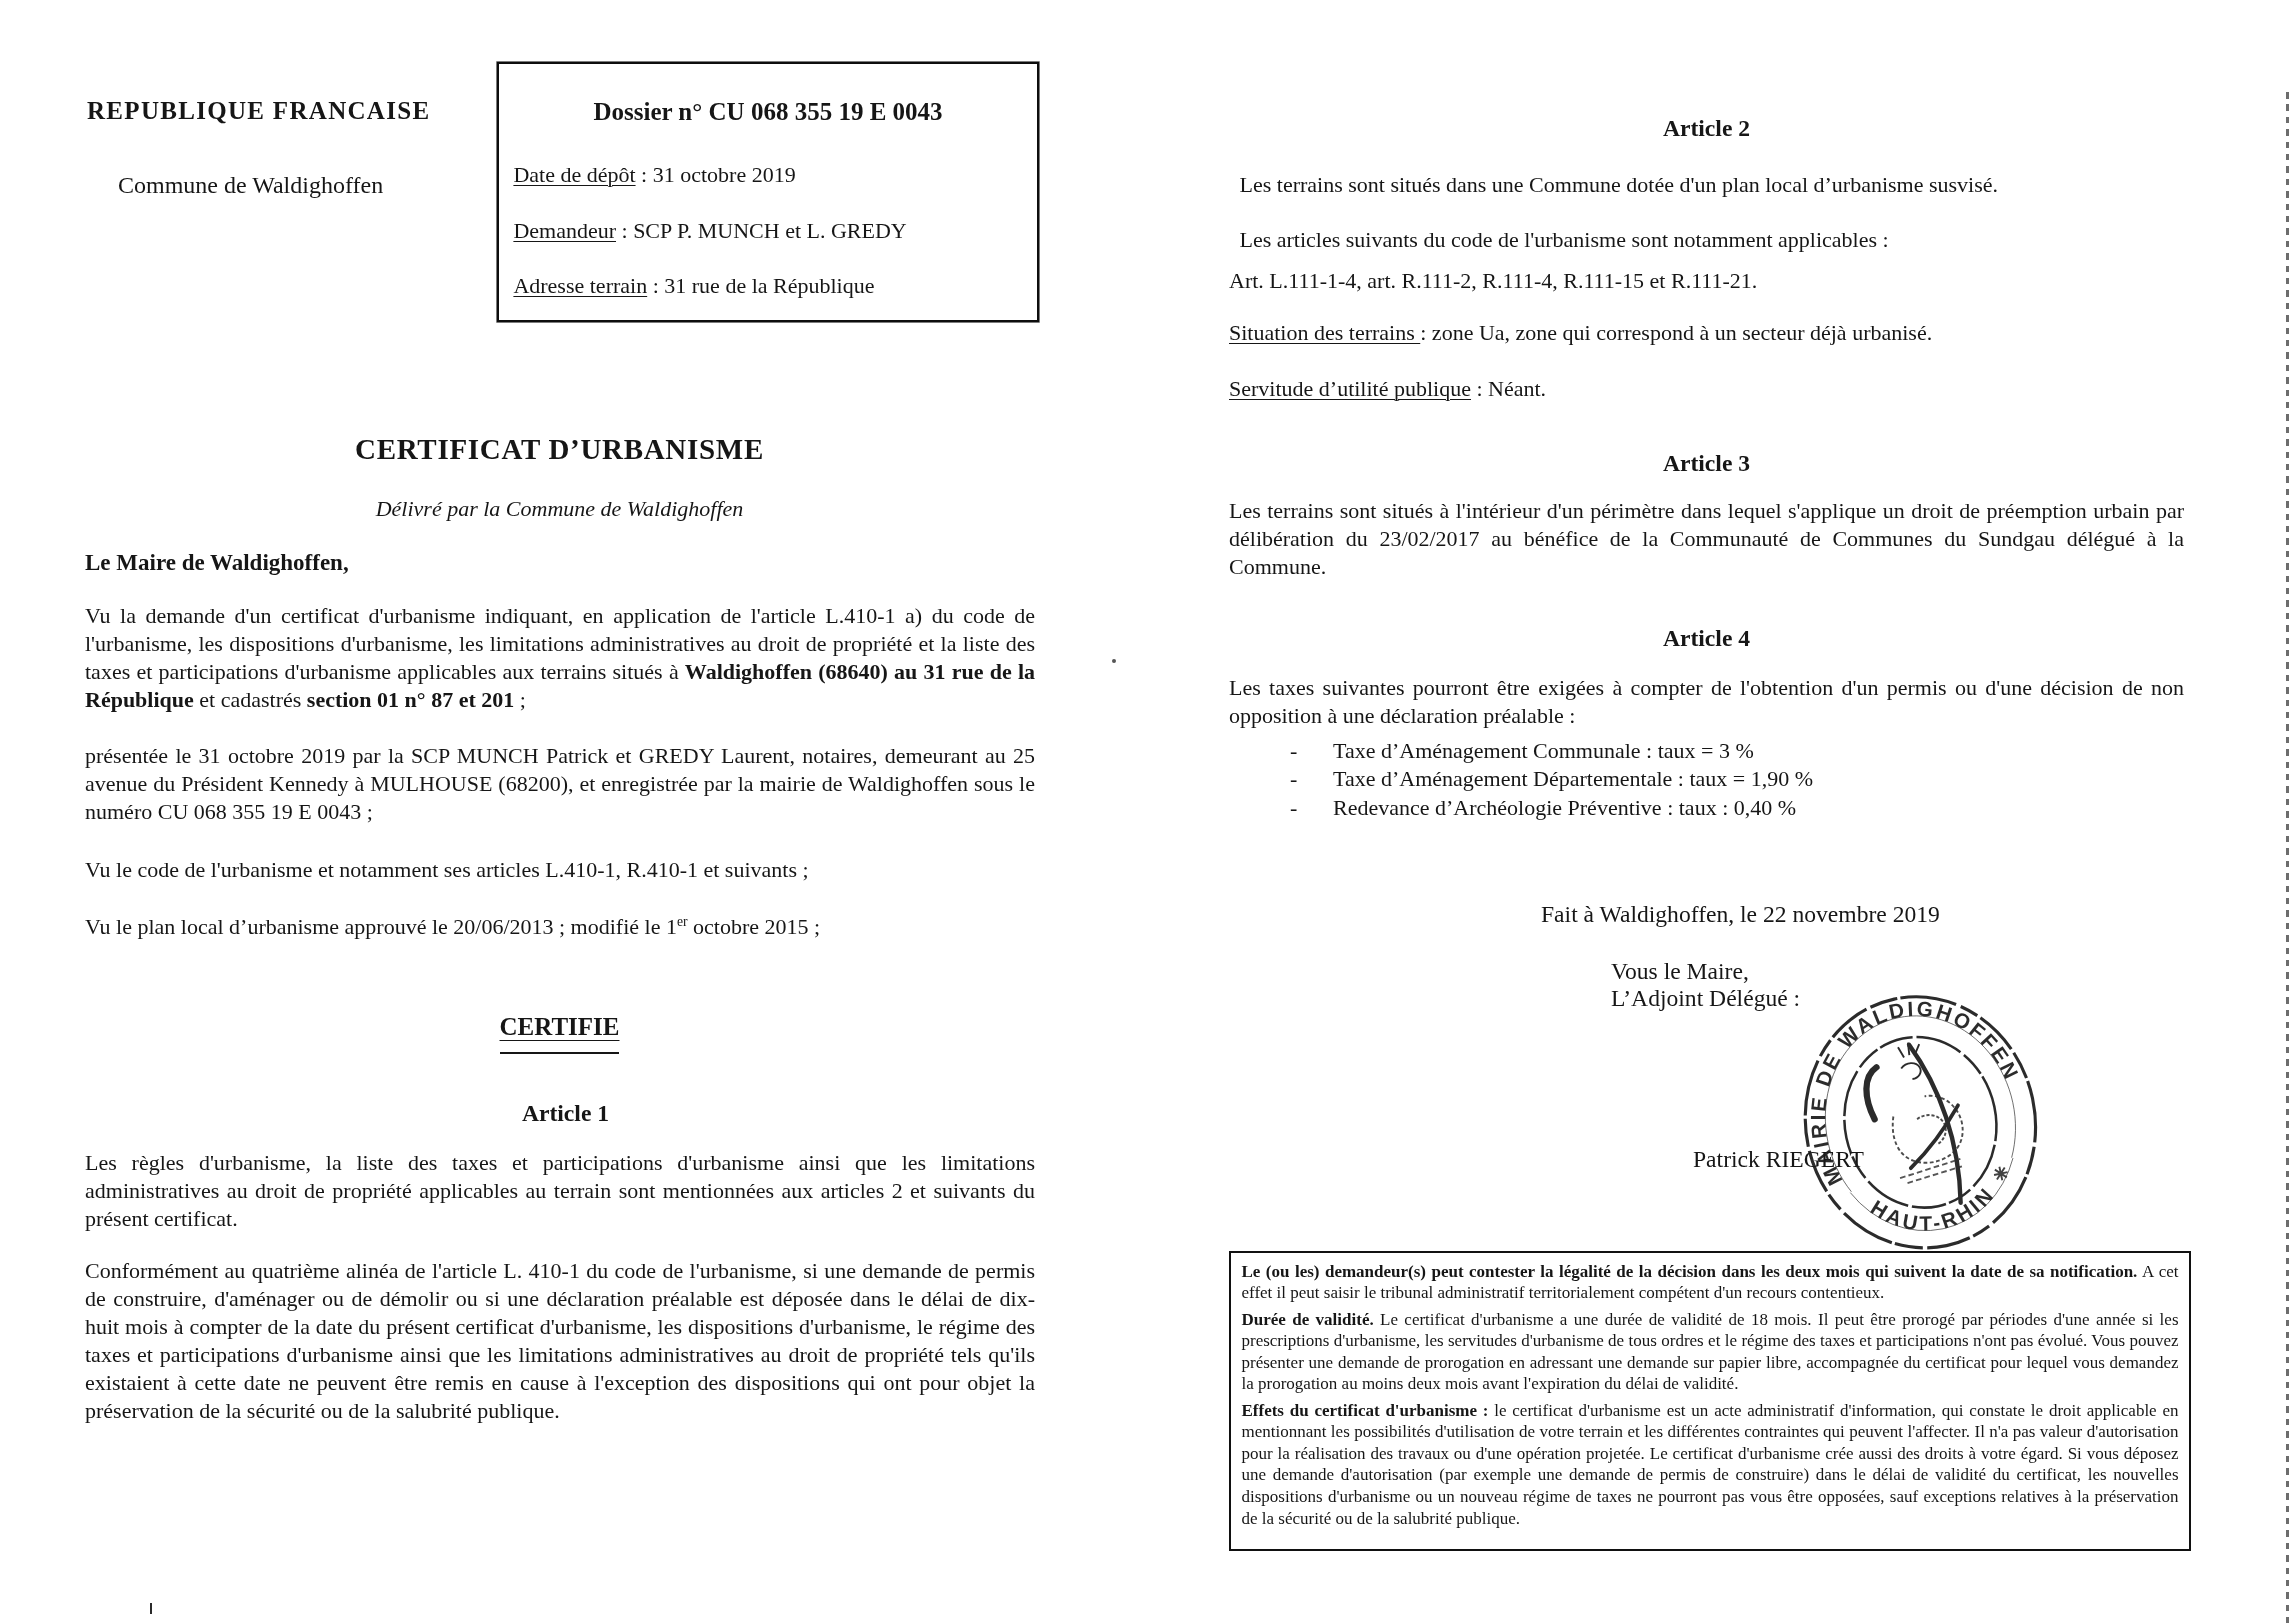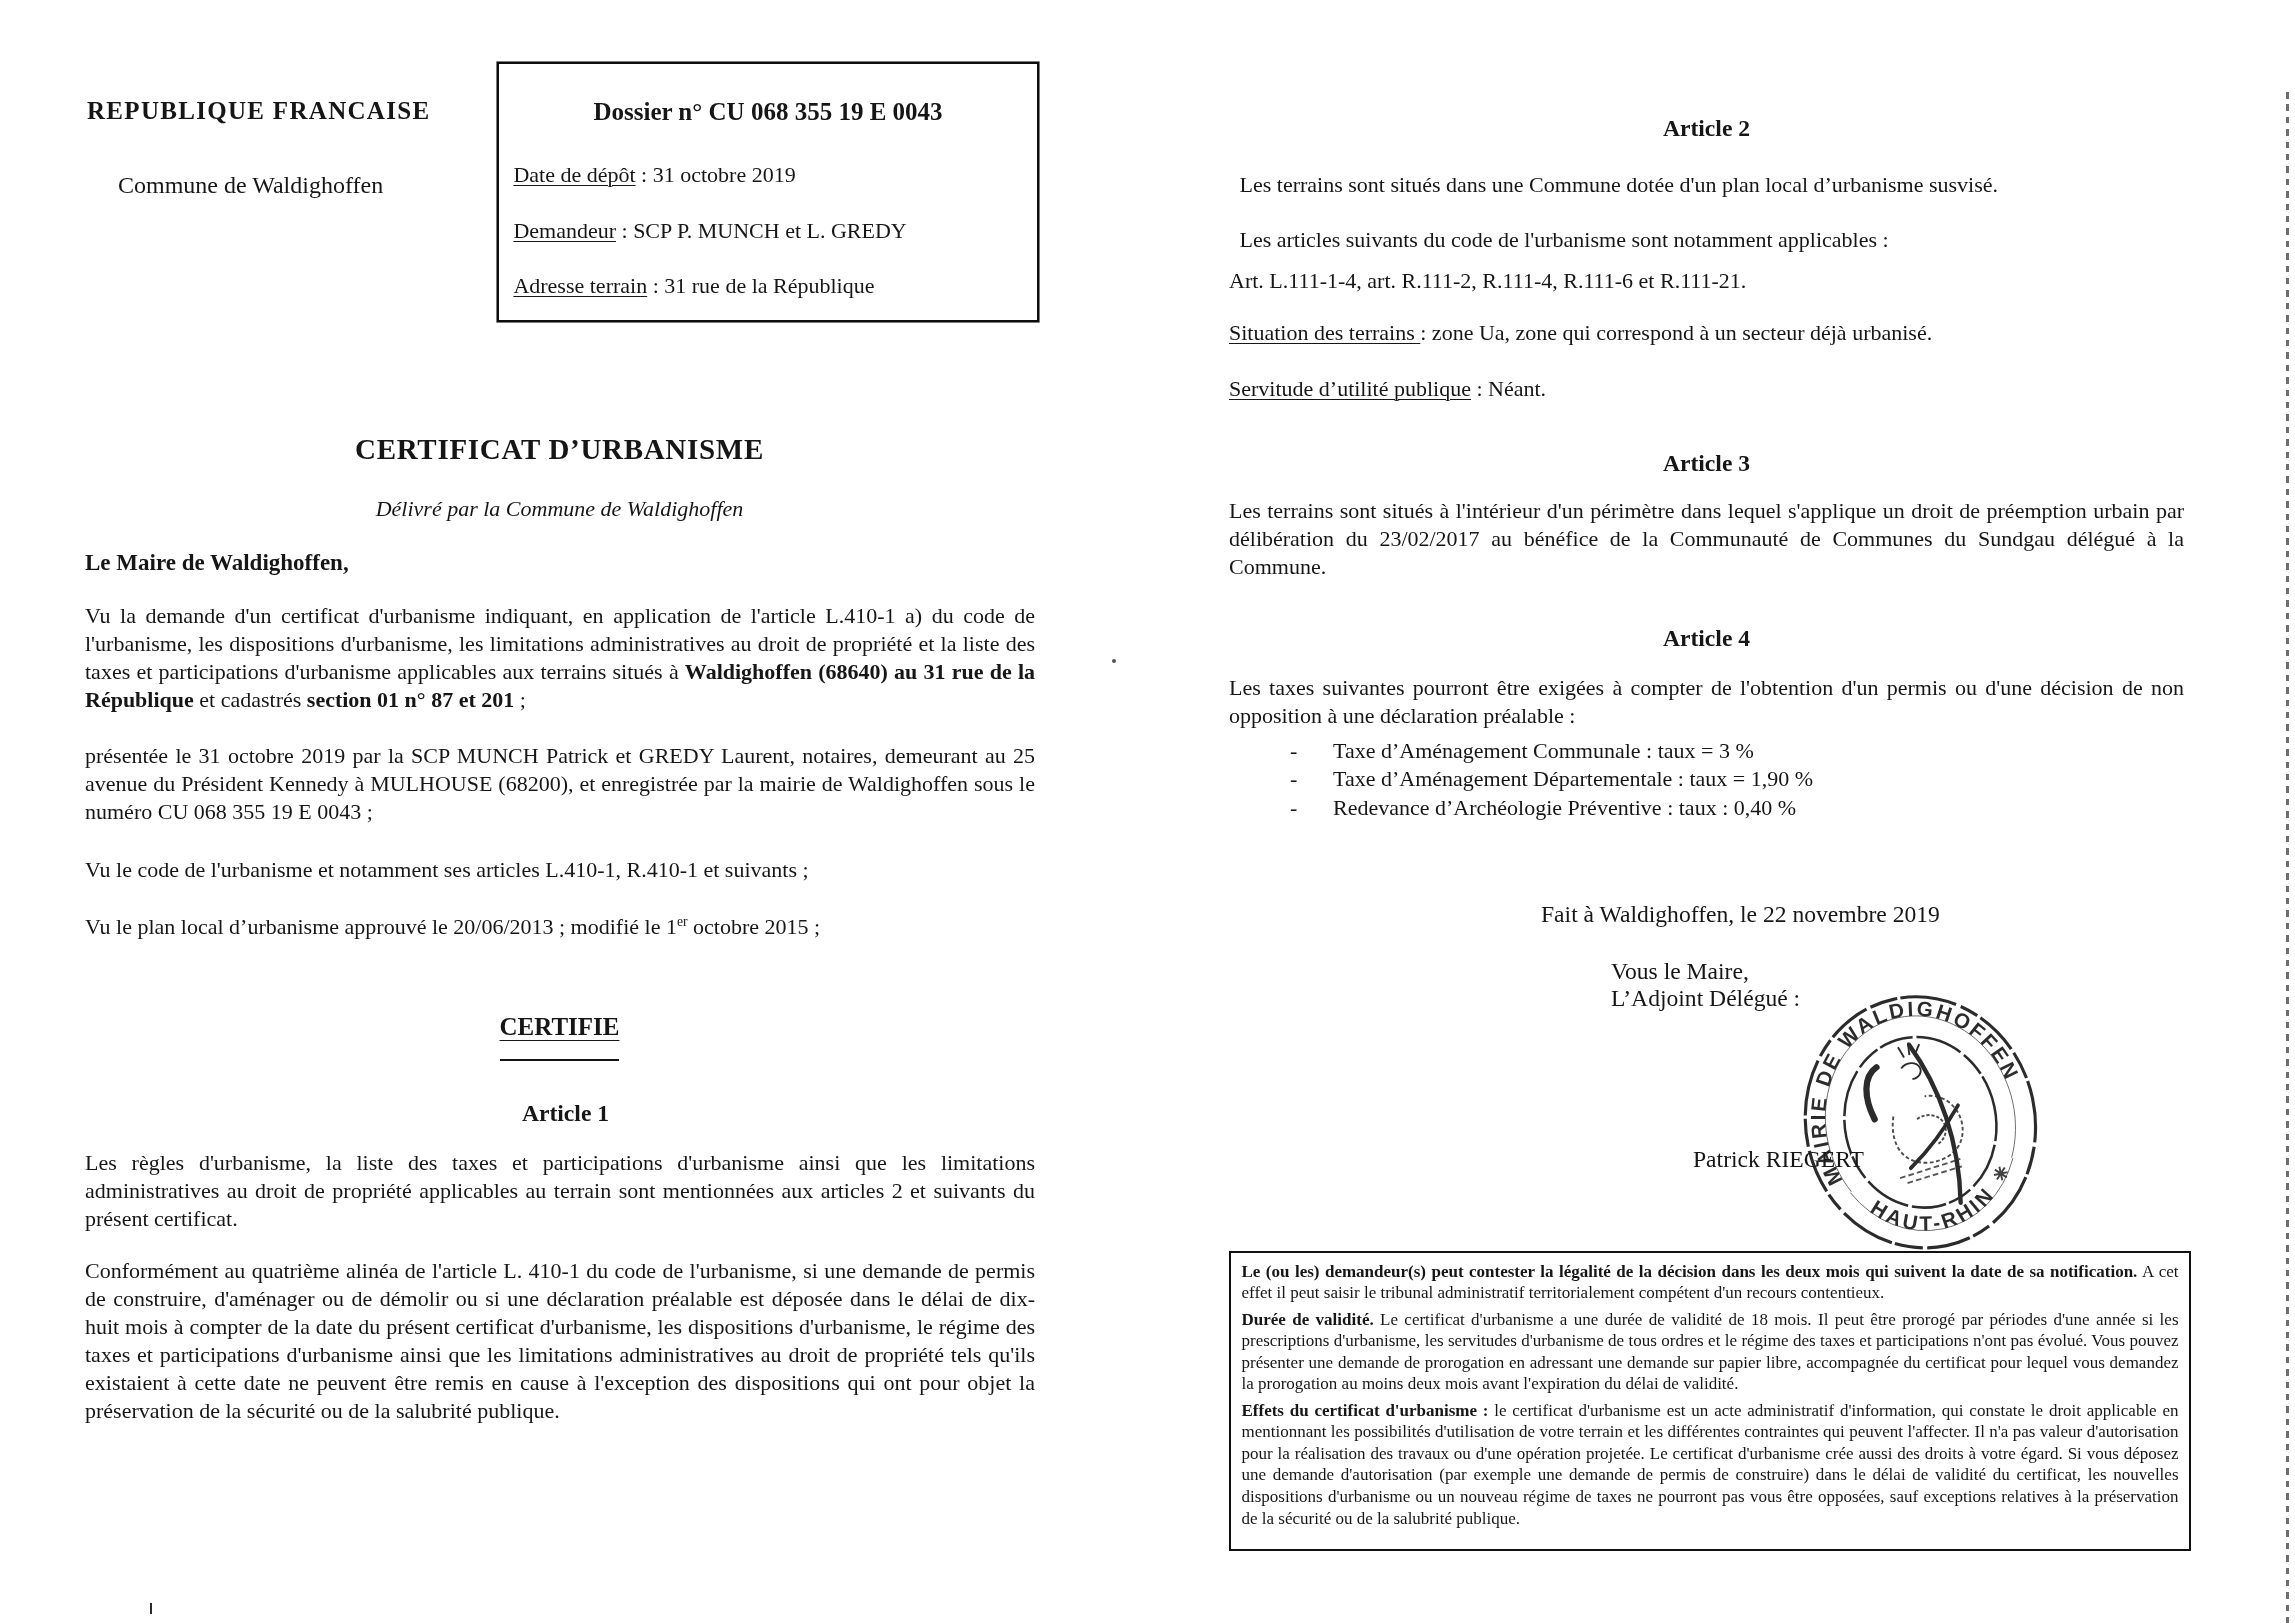--- a/index.html
+++ b/index.html
@@ -7,21 +7,21 @@
         font-family:"Liberation Serif", serif;color:#161616;}
   .abs{position:absolute;}
   .body-text{font-size:22px;line-height:28px;text-align:justify;}
   .center{text-align:center;}
   .bold{font-weight:bold;}
   .italic{font-style:italic;}
   .u{text-decoration:underline;text-underline-offset:3.3px;text-decoration-thickness:1.3px;}
   .doc-title{font-size:29px;font-weight:bold;letter-spacing:0.7px;}
   .heading{font-size:23.6px;font-weight:bold;}
   .certifie{font-size:25px;font-weight:bold;display:inline-block;border-bottom:2px solid #161616;
-            padding-bottom:18px;text-decoration:underline;text-underline-offset:4.6px;text-decoration-thickness:1.3px;}
+            padding-bottom:11px;text-decoration:underline;text-underline-offset:4.6px;text-decoration-thickness:1.3px;}
   .dossier-box{border:2px solid #0d0d0d;box-shadow:0 0 0 0.7px #444;}
   .dossier-title{font-size:25px;font-weight:bold;text-align:center;}
   .dossier-field{font-size:22px;}
   .sig-text{font-size:23.6px;}
   .legal-box{border:2px solid #111;padding:7.9px 10.5px;font-size:17px;line-height:21.6px;text-align:justify;}
   .legal-box p{margin:0 0 4.6px 0;}
   .legal-box p:last-child{margin-bottom:12px;}
   .tax-dash{display:inline-block;width:43px;}
   sup{font-size:0.62em;vertical-align:super;line-height:0;}
   .artifact{background:#2a2a2a;}
@@ -82,21 +82,21 @@
   </div>
 
   <div>
 
     <div class="abs heading center" style="left:1229px;top:115px;width:955px;">Article 2</div>
 
     <div class="abs body-text" style="left:1229px;top:171px;width:955px;padding-left:10.5px;box-sizing:border-box;text-align:left;">Les terrains sont situés dans une Commune dotée d'un plan local d’urbanisme susvisé.</div>
 
     <div class="abs body-text" style="left:1229px;top:226px;width:955px;padding-left:10.5px;box-sizing:border-box;text-align:left;">Les articles suivants du code de l'urbanisme sont notamment applicables :</div>
 
-    <div class="abs body-text" style="left:1229px;top:267px;width:955px;text-align:left;">Art. L.111-1-4, art. R.111-2, R.111-4, R.111-6 et R.111-21.</div>
+    <div class="abs body-text" style="left:1229px;top:267px;width:955px;text-align:left;">Art. L.111-1-4, art. R.111-2, R.111-4, R.111-15 et R.111-21.</div>
 
     <div class="abs body-text" style="left:1229px;top:319px;width:955px;text-align:left;">
       <span class="u">Situation des terrains </span><span>: zone Ua, zone qui correspond à un secteur déjà urbanisé.</span>
     </div>
 
     <div class="abs body-text" style="left:1229px;top:375px;width:955px;text-align:left;">
       <span class="u">Servitude d’utilité publique</span><span> : Néant.</span>
     </div>
 
     <div class="abs heading center" style="left:1229px;top:450px;width:955px;">Article 3</div>

